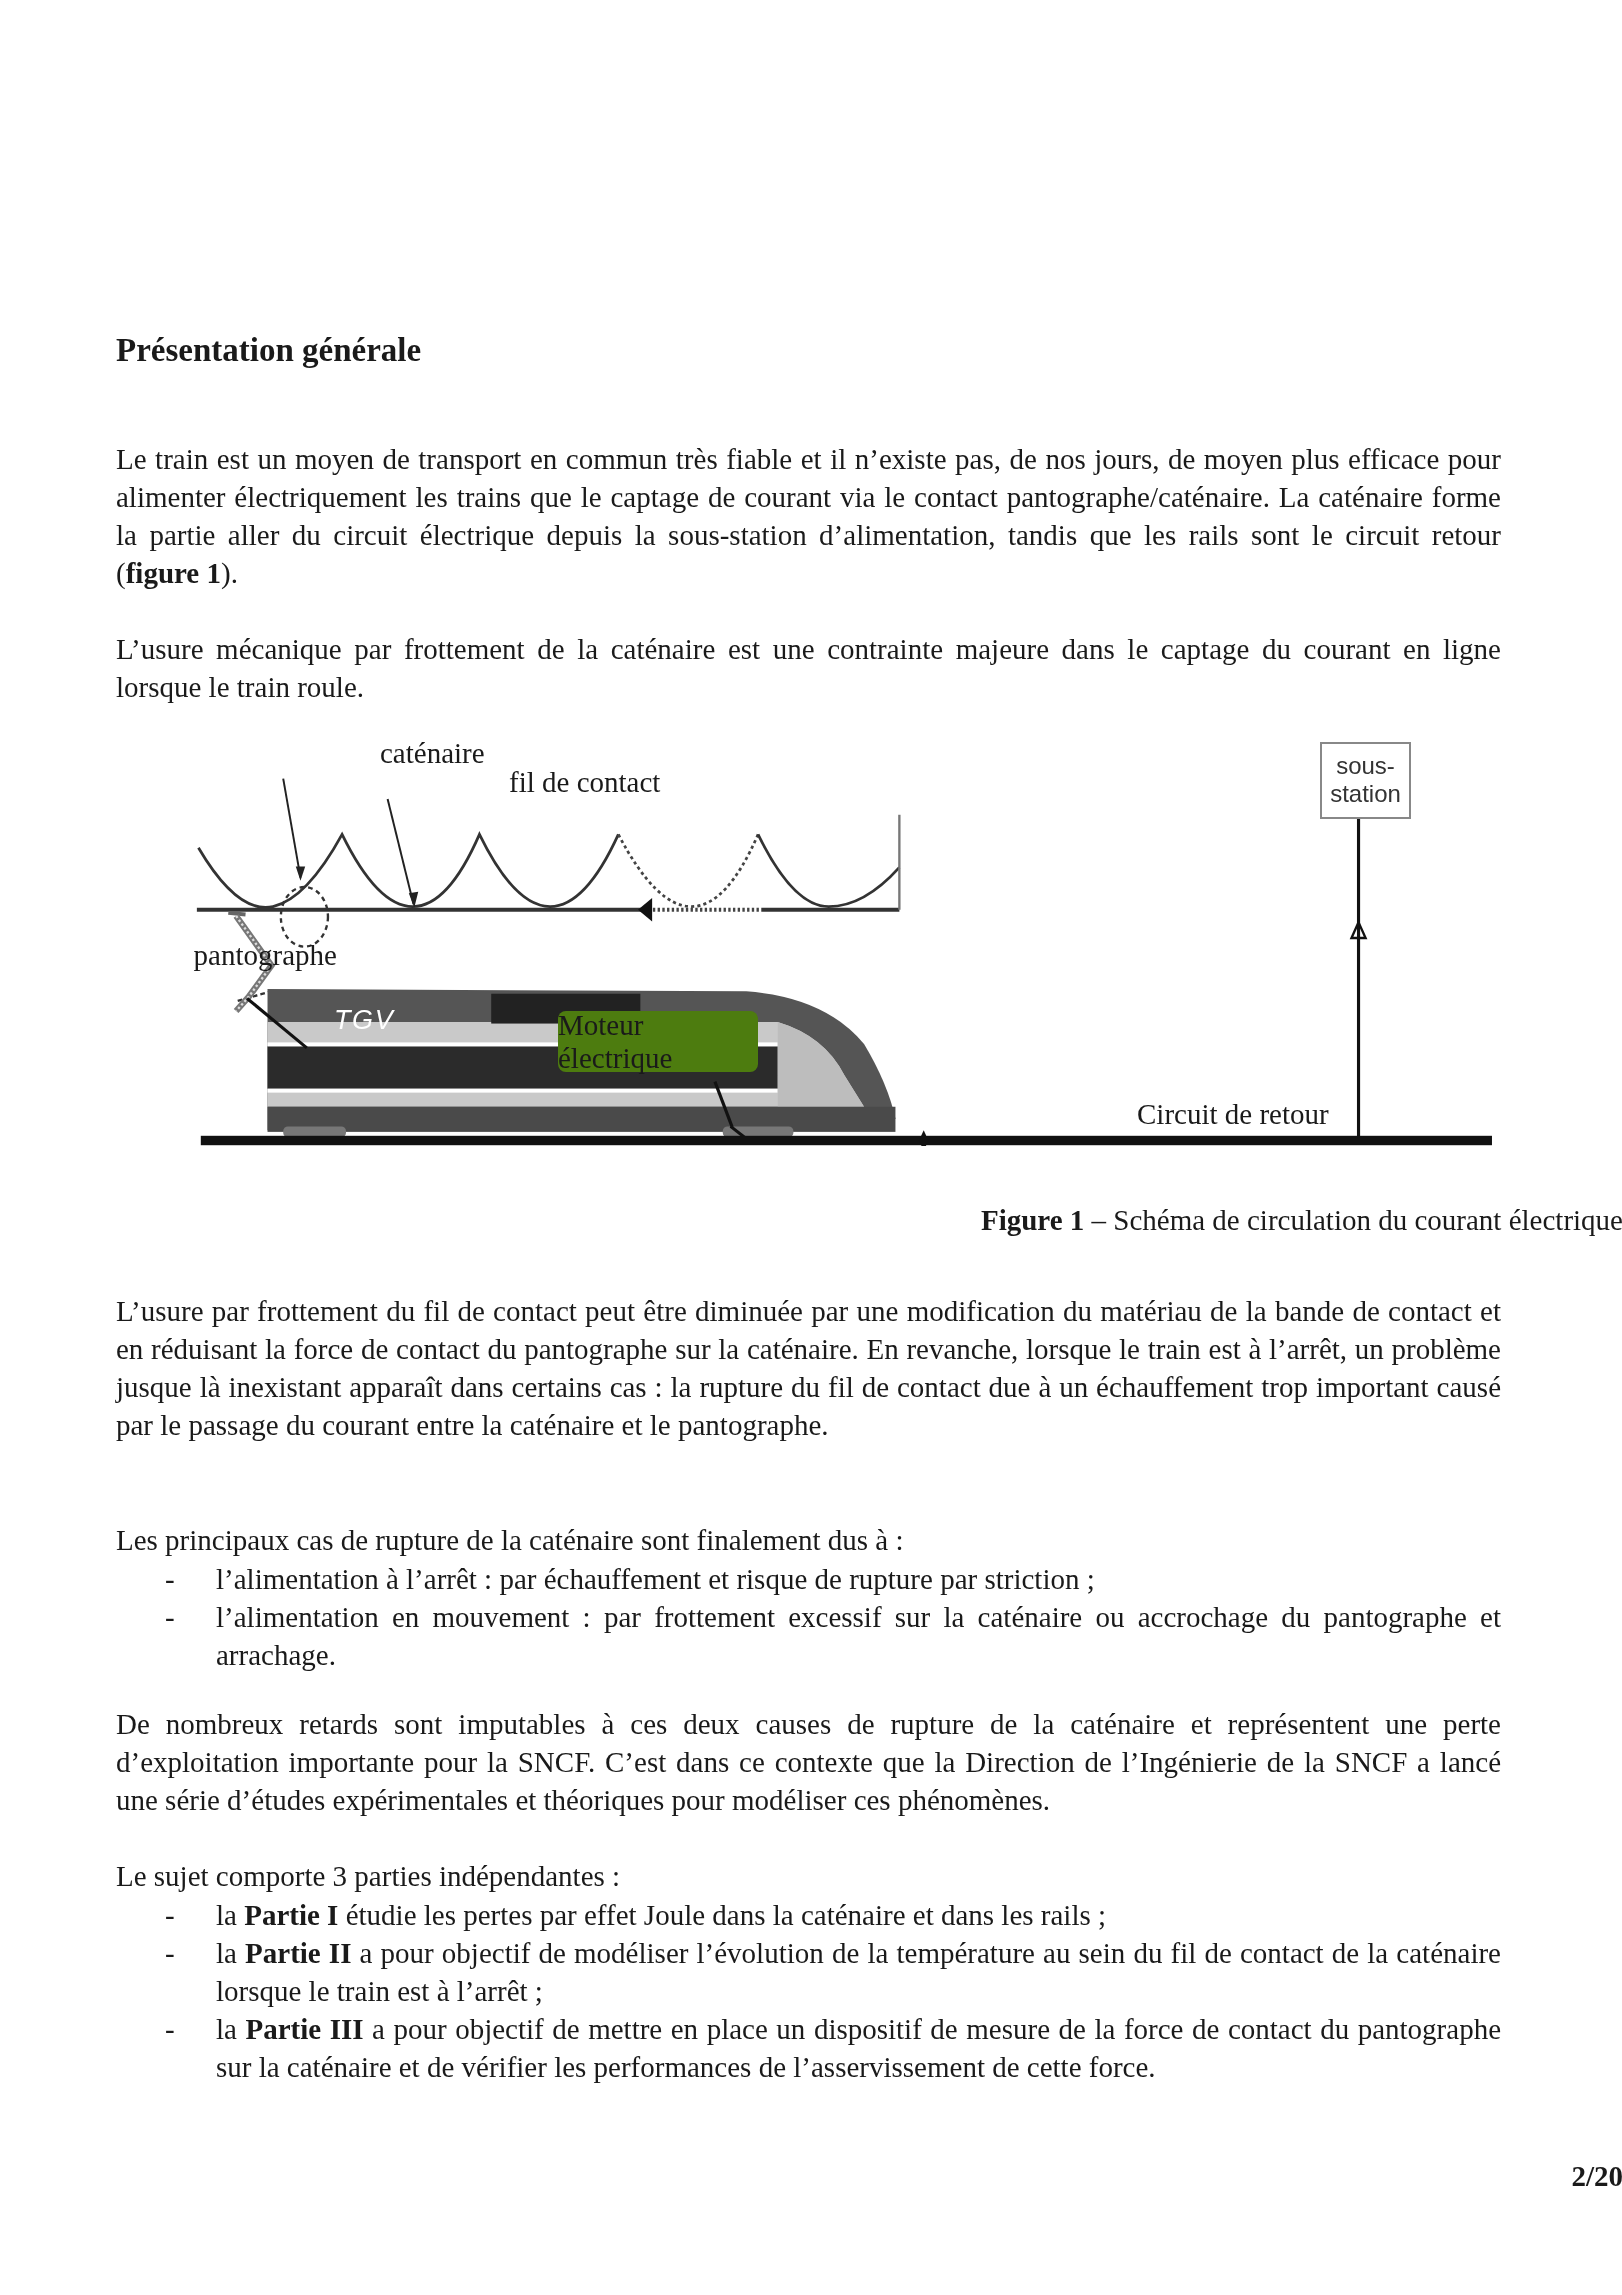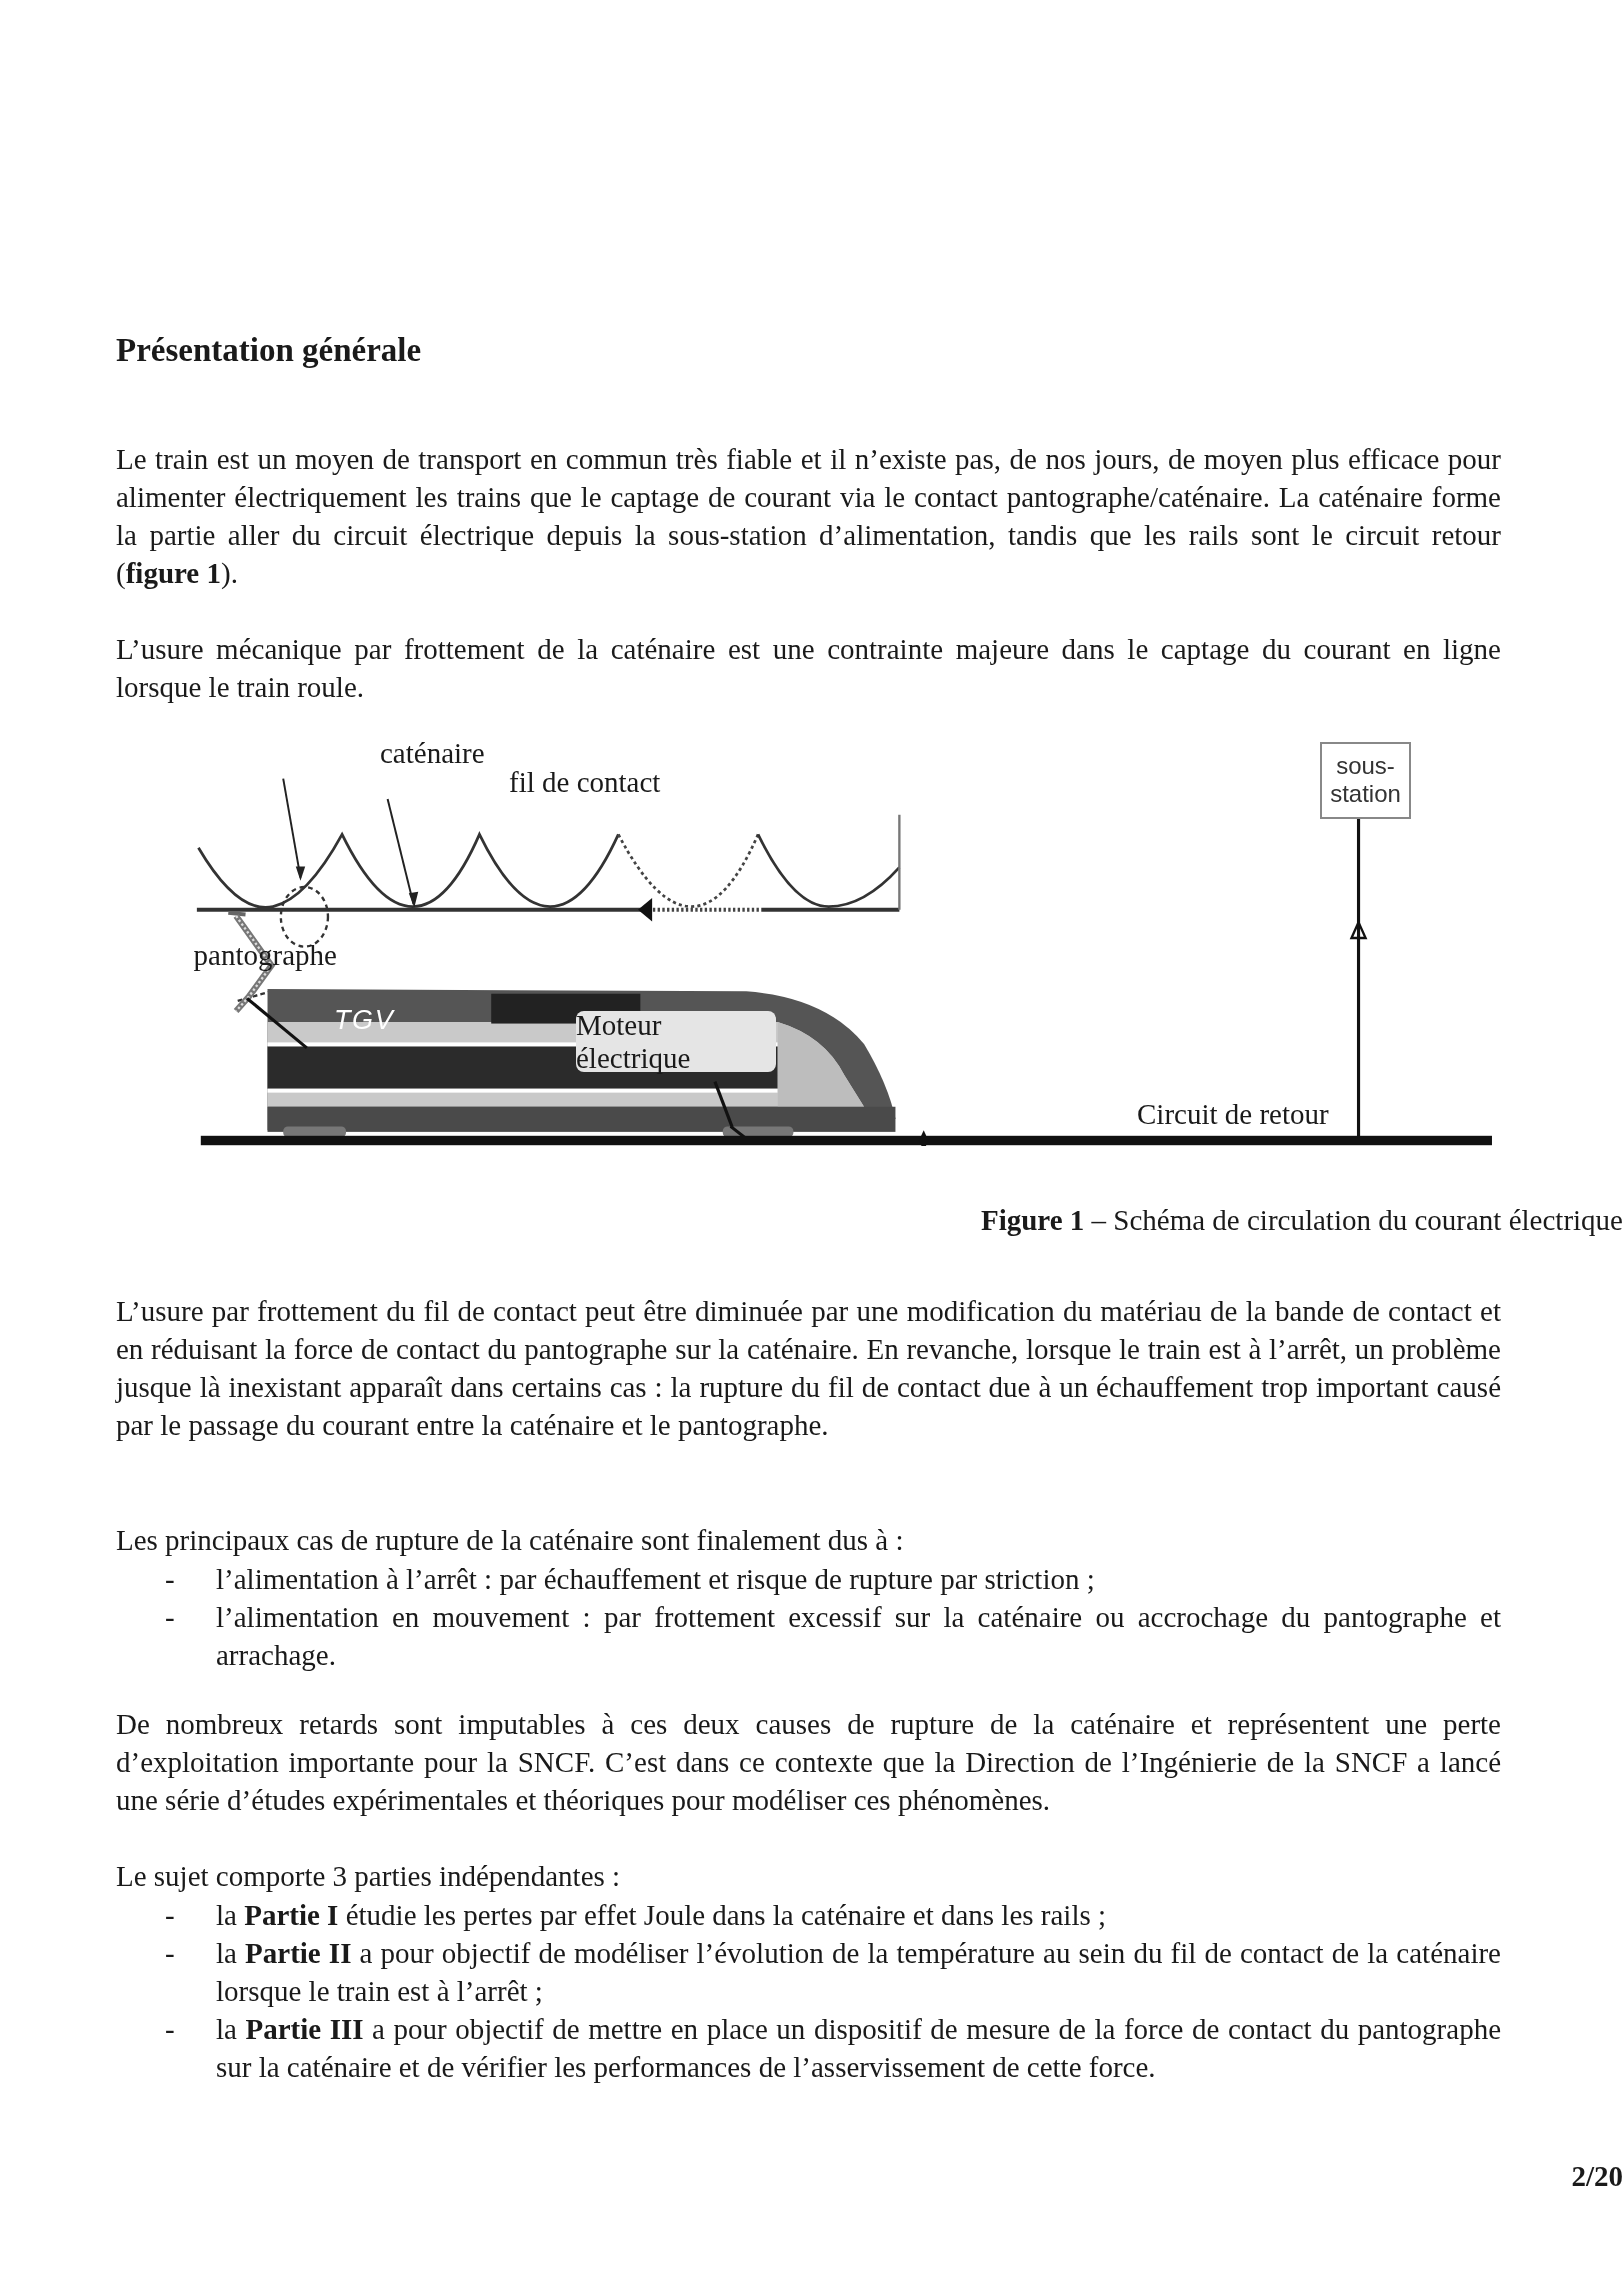--- a/index.html
+++ b/index.html
@@ -36,22 +36,22 @@
     position: absolute; font-size: 29px; line-height: 35px; white-space: nowrap;
   }
   .ss-box {
     position: absolute; left: 1139px; top: 11.8px; width: 87px; height: 73px;
     border: 2px solid #888; background: #fff;
     font-family: "Liberation Sans", "DejaVu Sans", sans-serif;
     font-size: 24px; line-height: 28px; text-align: center; color: #333;
     display: flex; align-items: center; justify-content: center;
   }
   .motor-label {
-    position: absolute; left: 395px; top: 281px; width: 200px; height: 61px;
-    background: #e5e5e5; border-radius: 7.9px;
+    position: absolute; left: 377px; top: 281px; width: 200px; height: 61px;
+    background: #4d7c0f; border-radius: 7.9px;
     font-size: 29px; display: flex; align-items: center; justify-content: center;
   }
   .tgv-logo {
     position: absolute; left: 143px; top: 275px;
     font-family: "Liberation Sans", "DejaVu Sans", sans-serif;
     font-style: italic; font-weight: normal; font-size: 27px; color: #fff; letter-spacing: 1.6px; margin-left: 10px;
   }
   .caption {
     position: absolute; left: 0; width: 1623px; top: 1201px;
     text-align: right; font-size: 29px; line-height: 38px;

